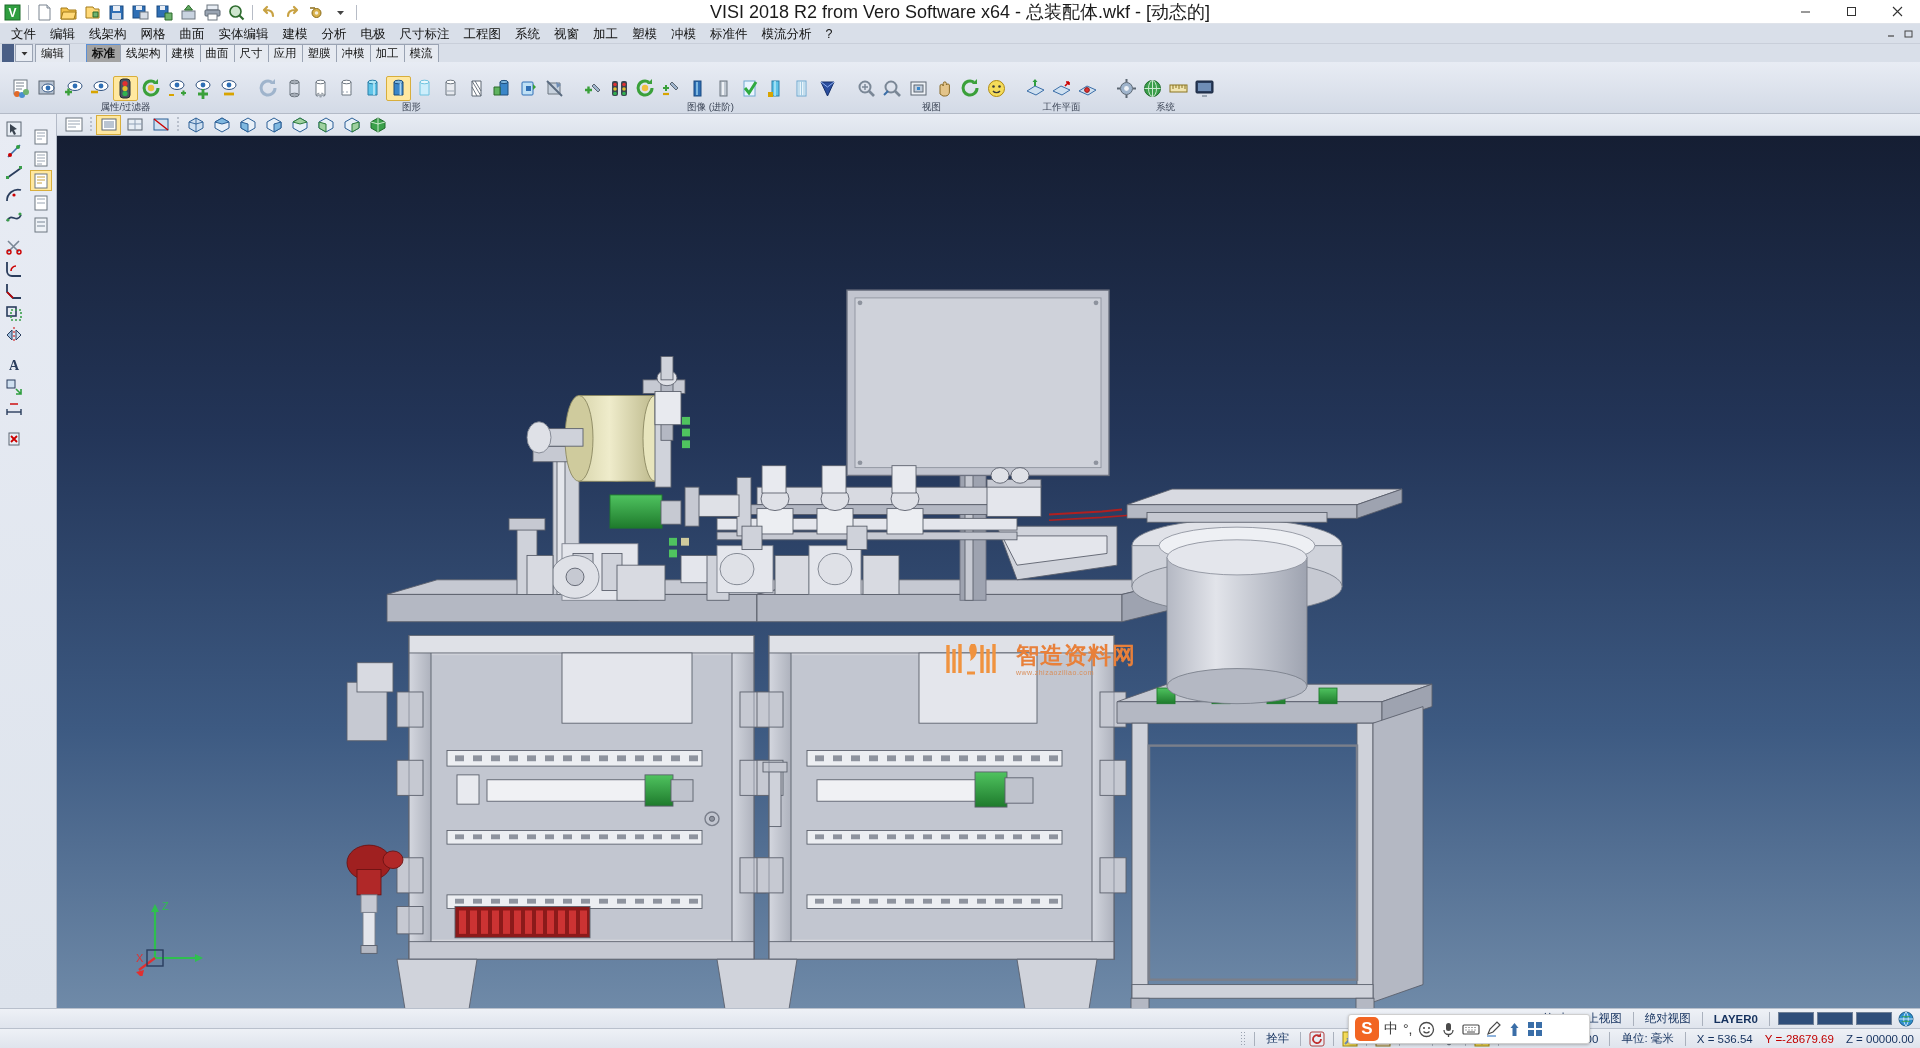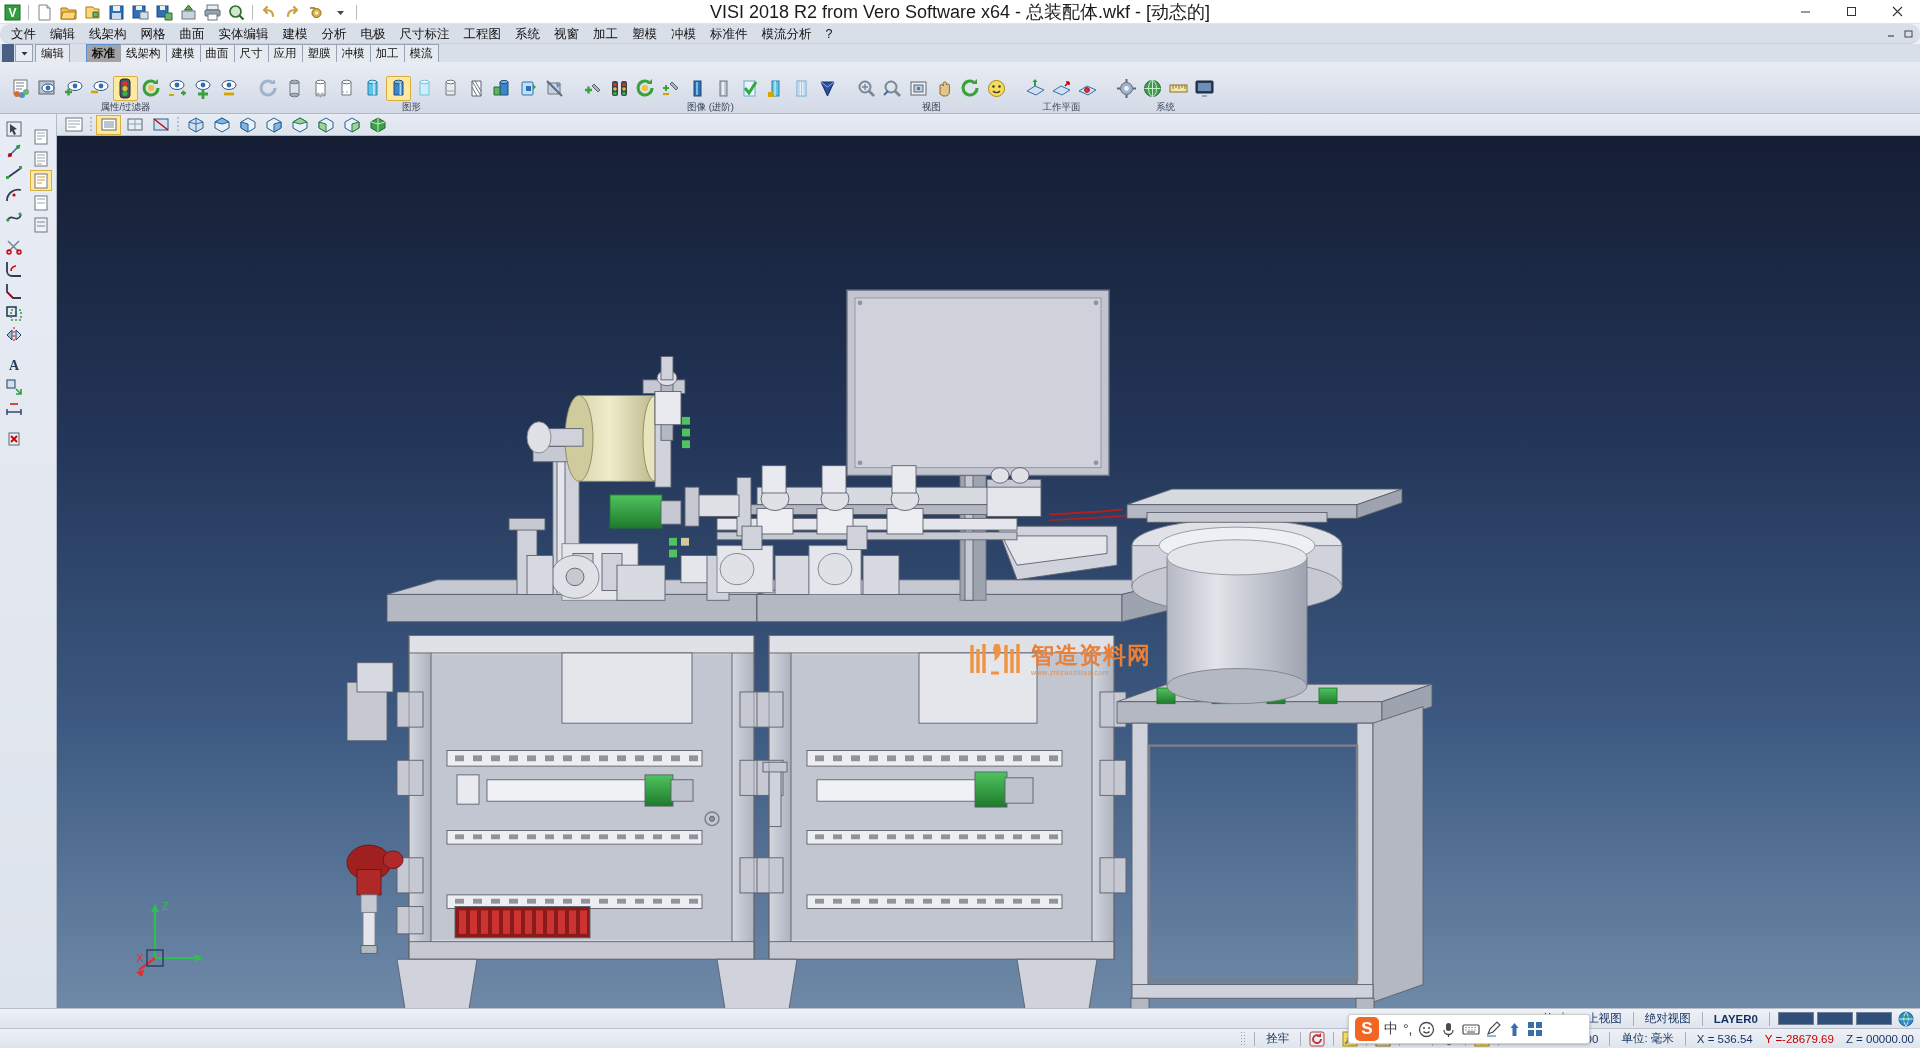--- a/index.html
+++ b/index.html
@@ -53,21 +53,20 @@
   .qat-sep { width: 1px; height: 15px; background: #b7bcc6; margin: 0 2px; }
 
   
   .menubar {
     height: 20px; flex: 0 0 20px;
     background: #d9dfe9;
     display: flex; align-items: center;
     padding-left: 4px;
     font-size: 12.5px; color: #111;
     border-bottom: 1px solid #c9cfda;
-    border-radius: 10px;
   }
   .menu-item {
     padding: 1px 7px; height: 18px; line-height: 16px; cursor: default;
     white-space: nowrap;
   }
 
   
   .tabstrip {
     height: 18px; flex: 0 0 18px;
     background: #d9dfe9;
@@ -161,22 +160,22 @@
     position: absolute; inset: 0;
     background: linear-gradient(180deg, #151e33 0%, #233558 34%, #3d5a82 68%, #6f8aa8 100%);
     overflow: hidden;
   }
 
   
   .triad { position: absolute; left: 78px; bottom: 32px; width: 70px; height: 80px; }
 
   
   .watermark {
-    position: absolute; left: 912px; top: 504px;
-    display: flex; align-items: center; gap: 10px;
+    position: absolute; left: 888px; top: 504px;
+    display: flex; align-items: center; gap: 19px;
     pointer-events: none; user-select: none;
   }
   .wm-text {
     font-size: 23px; font-weight: bold; color: #e8803a;
     letter-spacing: 1px; line-height: 1;
   }
   .wm-sub { font-size: 7px; color: #d98f5a; letter-spacing: 0.5px; margin-top: 2px; }
 
   
   .statuswrap { flex: 0 0 40px; display: flex; flex-direction: column; }

